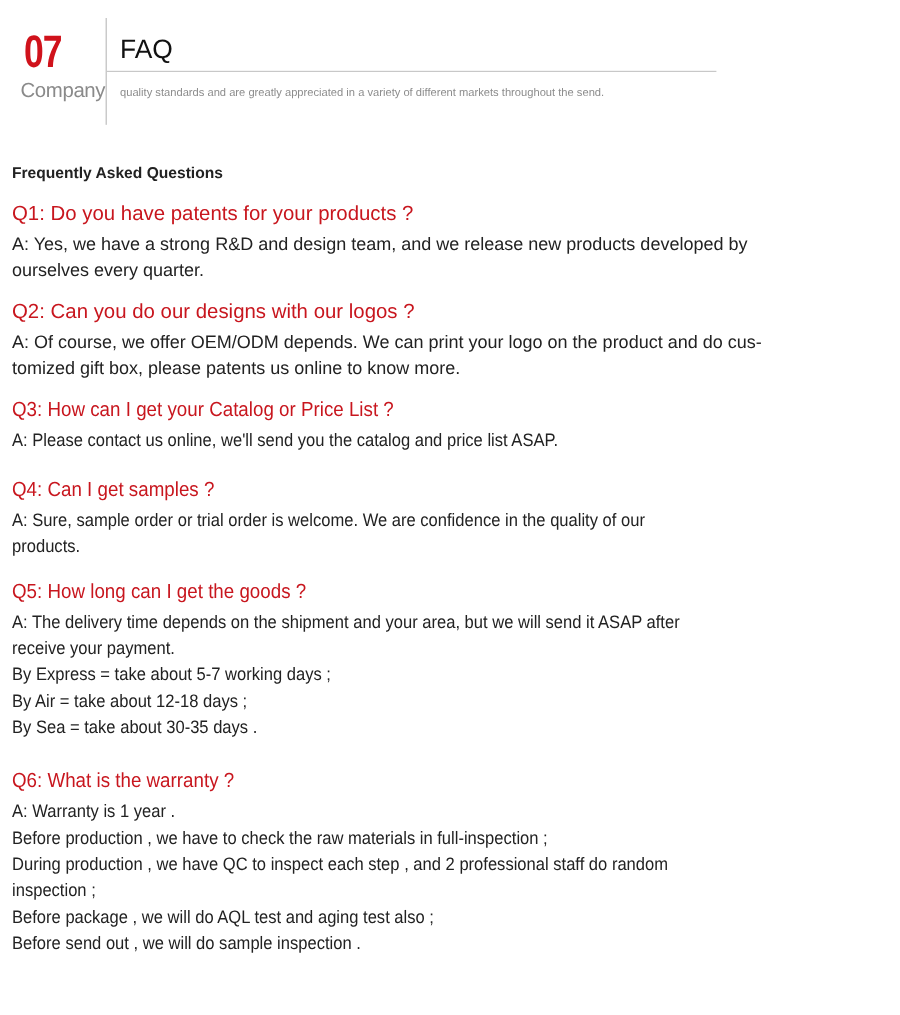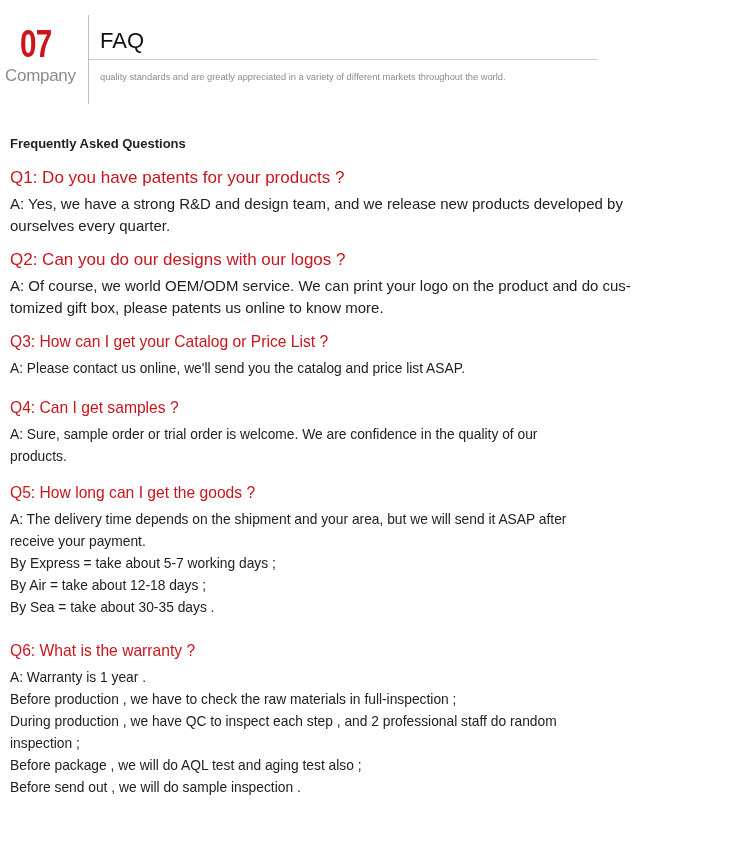--- a/index.html
+++ b/index.html
@@ -1,18 +1,18 @@
 <!DOCTYPE html>
 <html><head>
   <meta charset="utf-8">
   <style>
     html, body { margin: 0; padding: 0; background: #ffffff; }
     body { width: 750px; height: 846px; position: relative; overflow: hidden; font-family: "Liberation Sans", sans-serif; color: #222; }
     .hdr-num { position: absolute; left: 20px; top: 22px; width: 40px; text-align: center; font-family: "Liberation Sans", sans-serif; font-weight: bold; font-size: 38px; color: #d0121b; letter-spacing: -1px; transform: scaleX(0.78); transform-origin: left top; line-height: 44px; }
-    .hdr-company { position: absolute; left: 5px; top: 66px; font-size: 17px; color: #8a8a8a; letter-spacing: -0.3px; }
+    .hdr-company { position: absolute; left: 17px; top: 66px; font-size: 17px; color: #8a8a8a; letter-spacing: -0.3px; }
     .hdr-vline { position: absolute; left: 88px; top: 15px; width: 1px; height: 89px; background: #bdbdbd; }
     .hdr-title { position: absolute; left: 100px; top: 28px; font-size: 22px; color: #111; text-align: right; }
     .hdr-hline { position: absolute; left: 89px; top: 59px; width: 508px; height: 1px; background: #c8c8c8; }
     .hdr-desc { position: absolute; left: 100px; top: 72px; width: 520px; font-size: 9.3px; line-height: 10px; color: #8c8c8c; }
     .main { position: absolute; left: 10px; top: 133px; width: 730px; }
     .faq-heading { font-weight: bold; font-size: 13px; color: #222; margin: 0; height: 26px; line-height: 22px; }
     .q { color: #c8161e; font-size: 17px; line-height: 22px; margin-top: 11px; }
     .a { font-size: 15px; line-height: 22px; color: #222; }
     .cond { transform: scaleX(0.92); transform-origin: left top; width: 700px; }
     .blk { margin-bottom: 0; }
@@ -20,36 +20,36 @@
 </head>
 <body>
 
 <div>
   <div class="hdr-num">07</div>
   <div class="hdr-company">Company</div>
   <div class="hdr-vline"></div>
   <div class="hdr-title">FAQ</div>
   <div class="hdr-hline"></div>
   <div class="hdr-desc">
-    <div>quality standards and are greatly appreciated in a variety of different markets throughout the world.</div>
+    <div>quality standards and are greatly appreciated in a variety of different markets throughout the send.</div>
   </div>
 </div>
 
 <div class="main">
   <h2 class="faq-heading">Frequently Asked Questions</h2>
 
   <div class="blk">
     <div class="q" style="margin-top:8px">Q1: Do you have patents for your products ?</div>
     <div class="a" style="margin-top:4px">A: Yes, we have a strong R&amp;D and design team, and we release new products developed by</div>
     <div class="a">ourselves every quarter.</div>
   </div>
 
   <div class="blk">
     <div class="q" style="margin-top:12px">Q2: Can you do our designs with our logos ?</div>
-    <div class="a" style="margin-top:4px">A: Of course, we world OEM/ODM service. We can print your logo on the product and do cus-</div>
+    <div class="a" style="margin-top:4px">A: Of course, we offer OEM/ODM depends. We can print your logo on the product and do cus-</div>
     <div class="a">tomized gift box, please patents us online to know more.</div>
   </div>
 
   <div class="blk cond">
     <div class="q" style="margin-top:12px">Q3: How can I get your Catalog or Price List ?</div>
     <div class="a" style="margin-top:4px">A: Please contact us online, we'll send you the catalog and price list ASAP.</div>
   </div>
 
   <div class="blk cond">
     <div class="q" style="margin-top:18px">Q4: Can I get samples ?</div>

